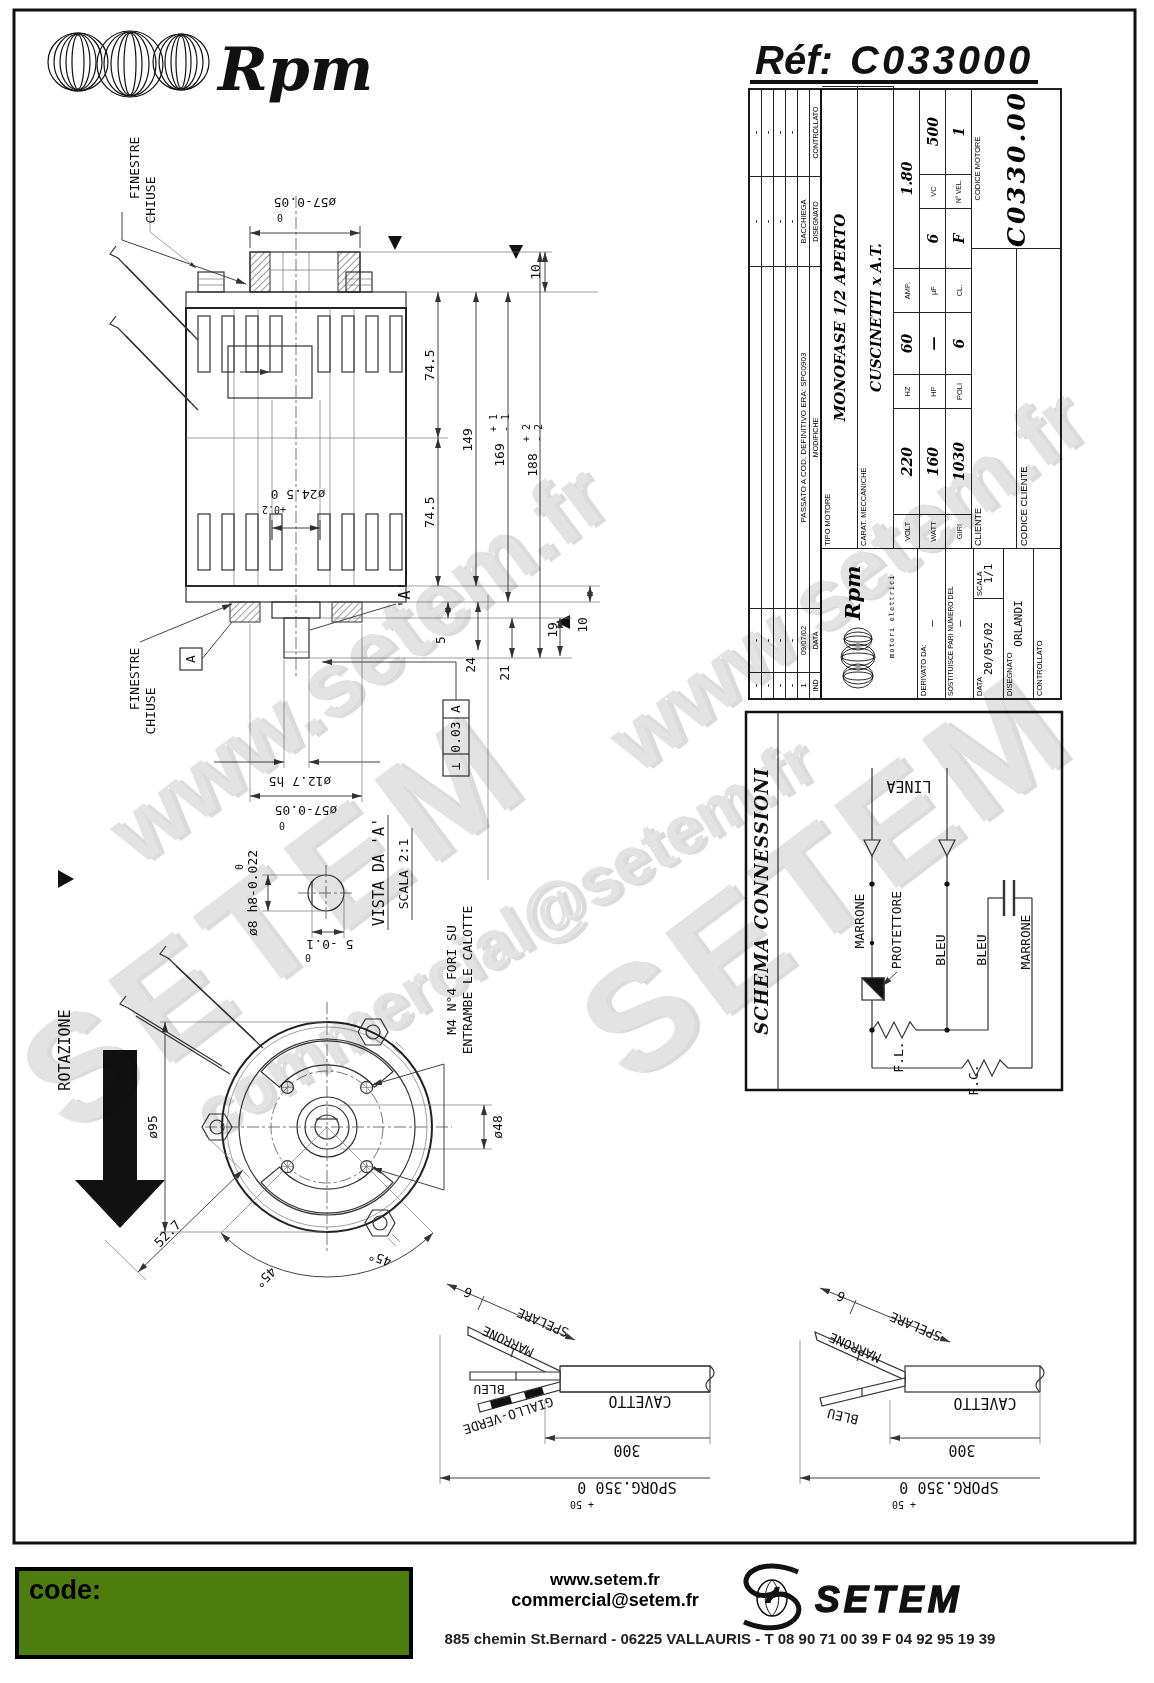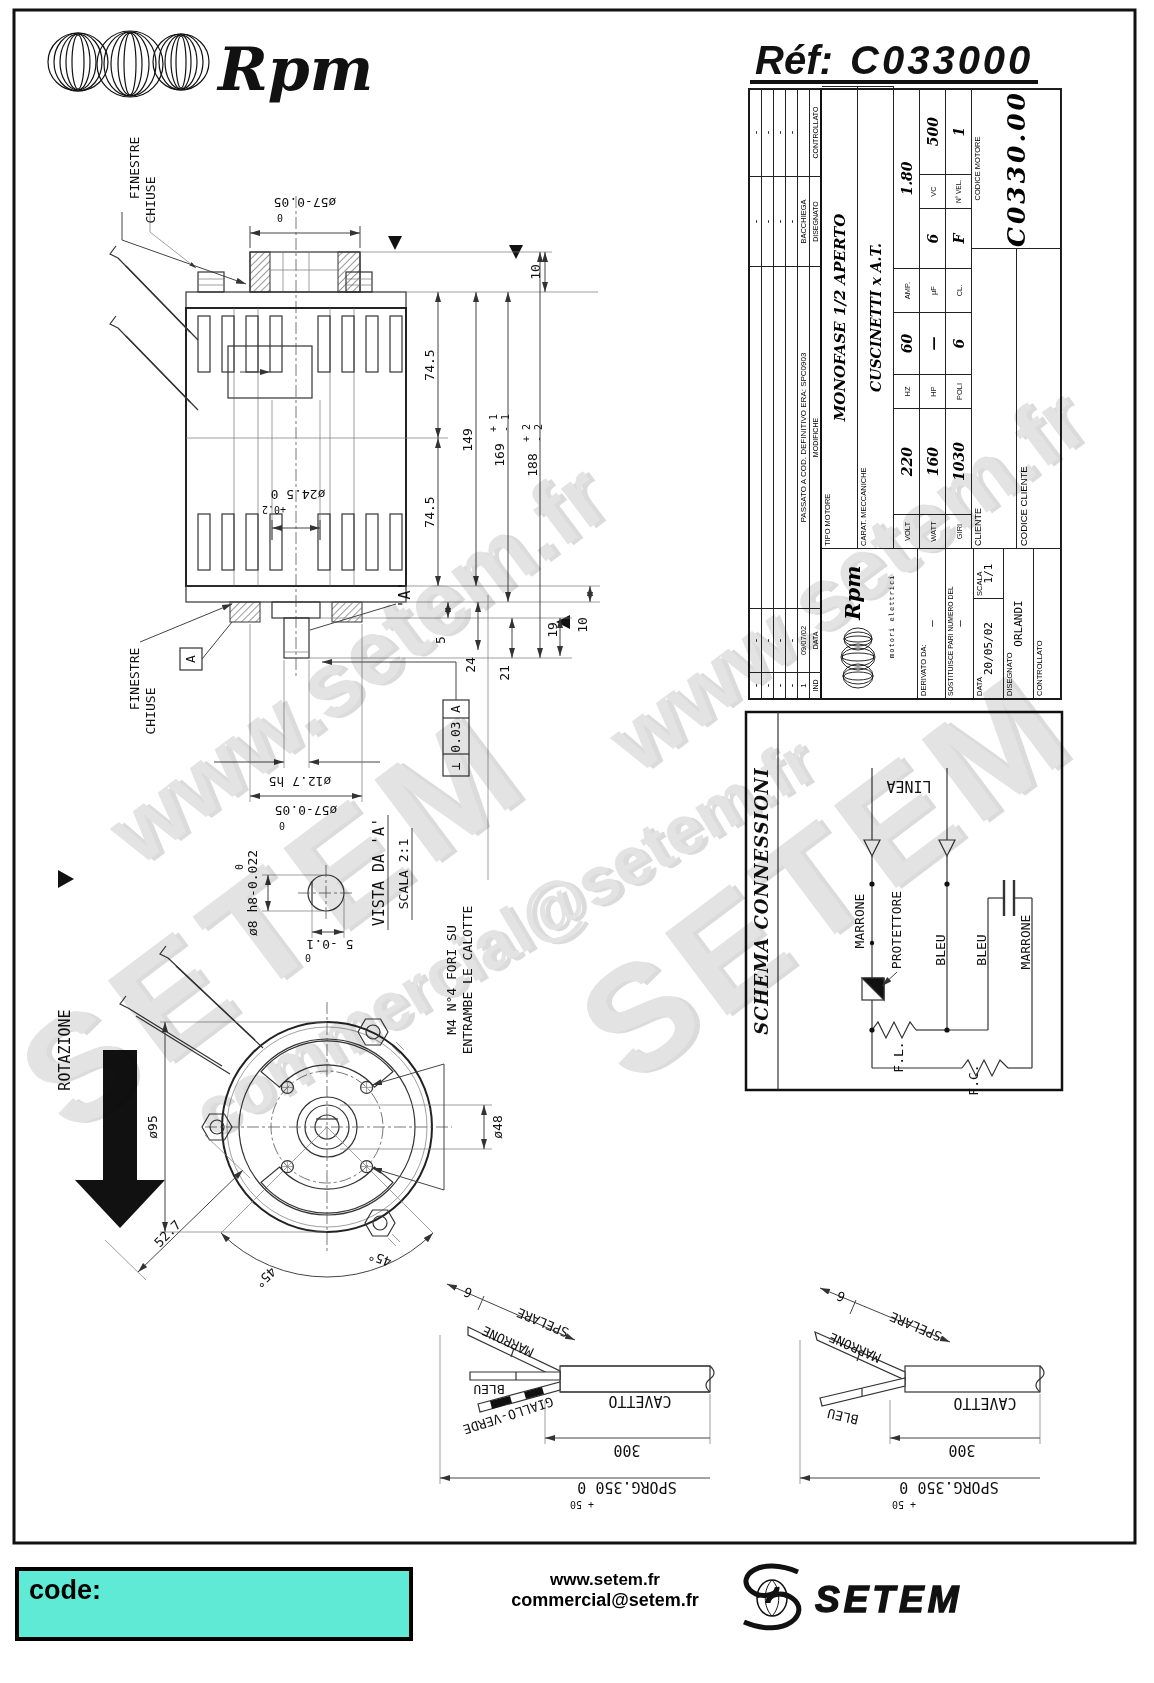--- a/index.html
+++ b/index.html
@@ -26,22 +26,22 @@
   .dash{font:10px "DejaVu Sans Mono",monospace;}
   .rpm-s{font:bold italic 21px "DejaVu Serif",serif;}
   .rpm-sub{font:7px "DejaVu Sans Mono",monospace;letter-spacing:1px;}
   
   .wm{position:absolute;left:0;top:0;width:1154px;height:1545px;z-index:4;pointer-events:none;
       mix-blend-mode:multiply;}
   .wm span{position:absolute;font-weight:bold;color:#cccccc;opacity:.55;white-space:nowrap;
       text-shadow:4px 4px 0 #bdbdbd;transform-origin:0 50%;}
   
   .footer{position:absolute;left:0;top:1545px;width:1154px;height:138px;background:#fff;z-index:5;}
-  .codebox{position:absolute;left:15px;top:22px;width:398px;height:74px;border:4px solid #000;
-           box-sizing:border-box;background:#5eead4;}
+  .codebox{position:absolute;left:15px;top:22px;width:398px;height:92px;border:4px solid #000;
+           box-sizing:border-box;background:#4d7c0f;}
   .codelbl{position:absolute;left:10px;top:4px;font-size:27px;font-weight:bold;}
   .codeval{position:absolute;left:70px;top:30px;font-size:47px;font-weight:bold;letter-spacing:1px;}
   .ftr-mid{position:absolute;left:440px;top:25px;width:330px;text-align:center;font-weight:bold;}
   .ftr-web{font-size:17px;}
   .ftr-mail{font-size:18px;}
   .ftr-addr{position:absolute;left:430px;top:85px;width:580px;text-align:center;
             font-size:15px;font-weight:bold;color:#222;}
   .setemlogo{position:absolute;left:730px;top:15px;}
 </style>
 </head>
@@ -710,20 +710,21 @@
 </div>
 
 <div class="footer">
   <div class="codebox">
     <span class="codelbl">code:</span>
   </div>
   <div class="ftr-mid">
     <div class="ftr-web">www.setem.fr</div>
     <div class="ftr-mail">commercial@setem.fr</div>
   </div>
+  <div class="ftr-addr">885 chemin St.Bernard  -  06225 VALLAURIS  -  T 08 90 71 00 39   F 04 92 95 19 39</div>
   <svg class="setemlogo" width="300" height="75" viewBox="0 0 300 75">
     <g fill="none" stroke="#111">
       <ellipse cx="42" cy="38" rx="15" ry="18" stroke-width="1.5"></ellipse>
       <path d="M42,20 C33,29 33,47 42,56 M42,20 C51,29 51,47 42,56 M27,38 C34,34 50,34 57,38" stroke-width="1"></path>
       <path d="M68,12 C30,-4 6,16 20,30 C29,39 48,36 47,27" stroke-width="5"></path>
       <path d="M14,62 C56,80 82,52 62,38 C52,31 38,34 38,43" stroke-width="5"></path>
     </g>
     <text x="85" y="52" font-size="37" font-weight="bold" font-style="italic" font-family="Liberation Sans, sans-serif" letter-spacing="4" fill="#fff" stroke="#111" stroke-width="1.4">SETEM</text>
   </svg>
 </div>

